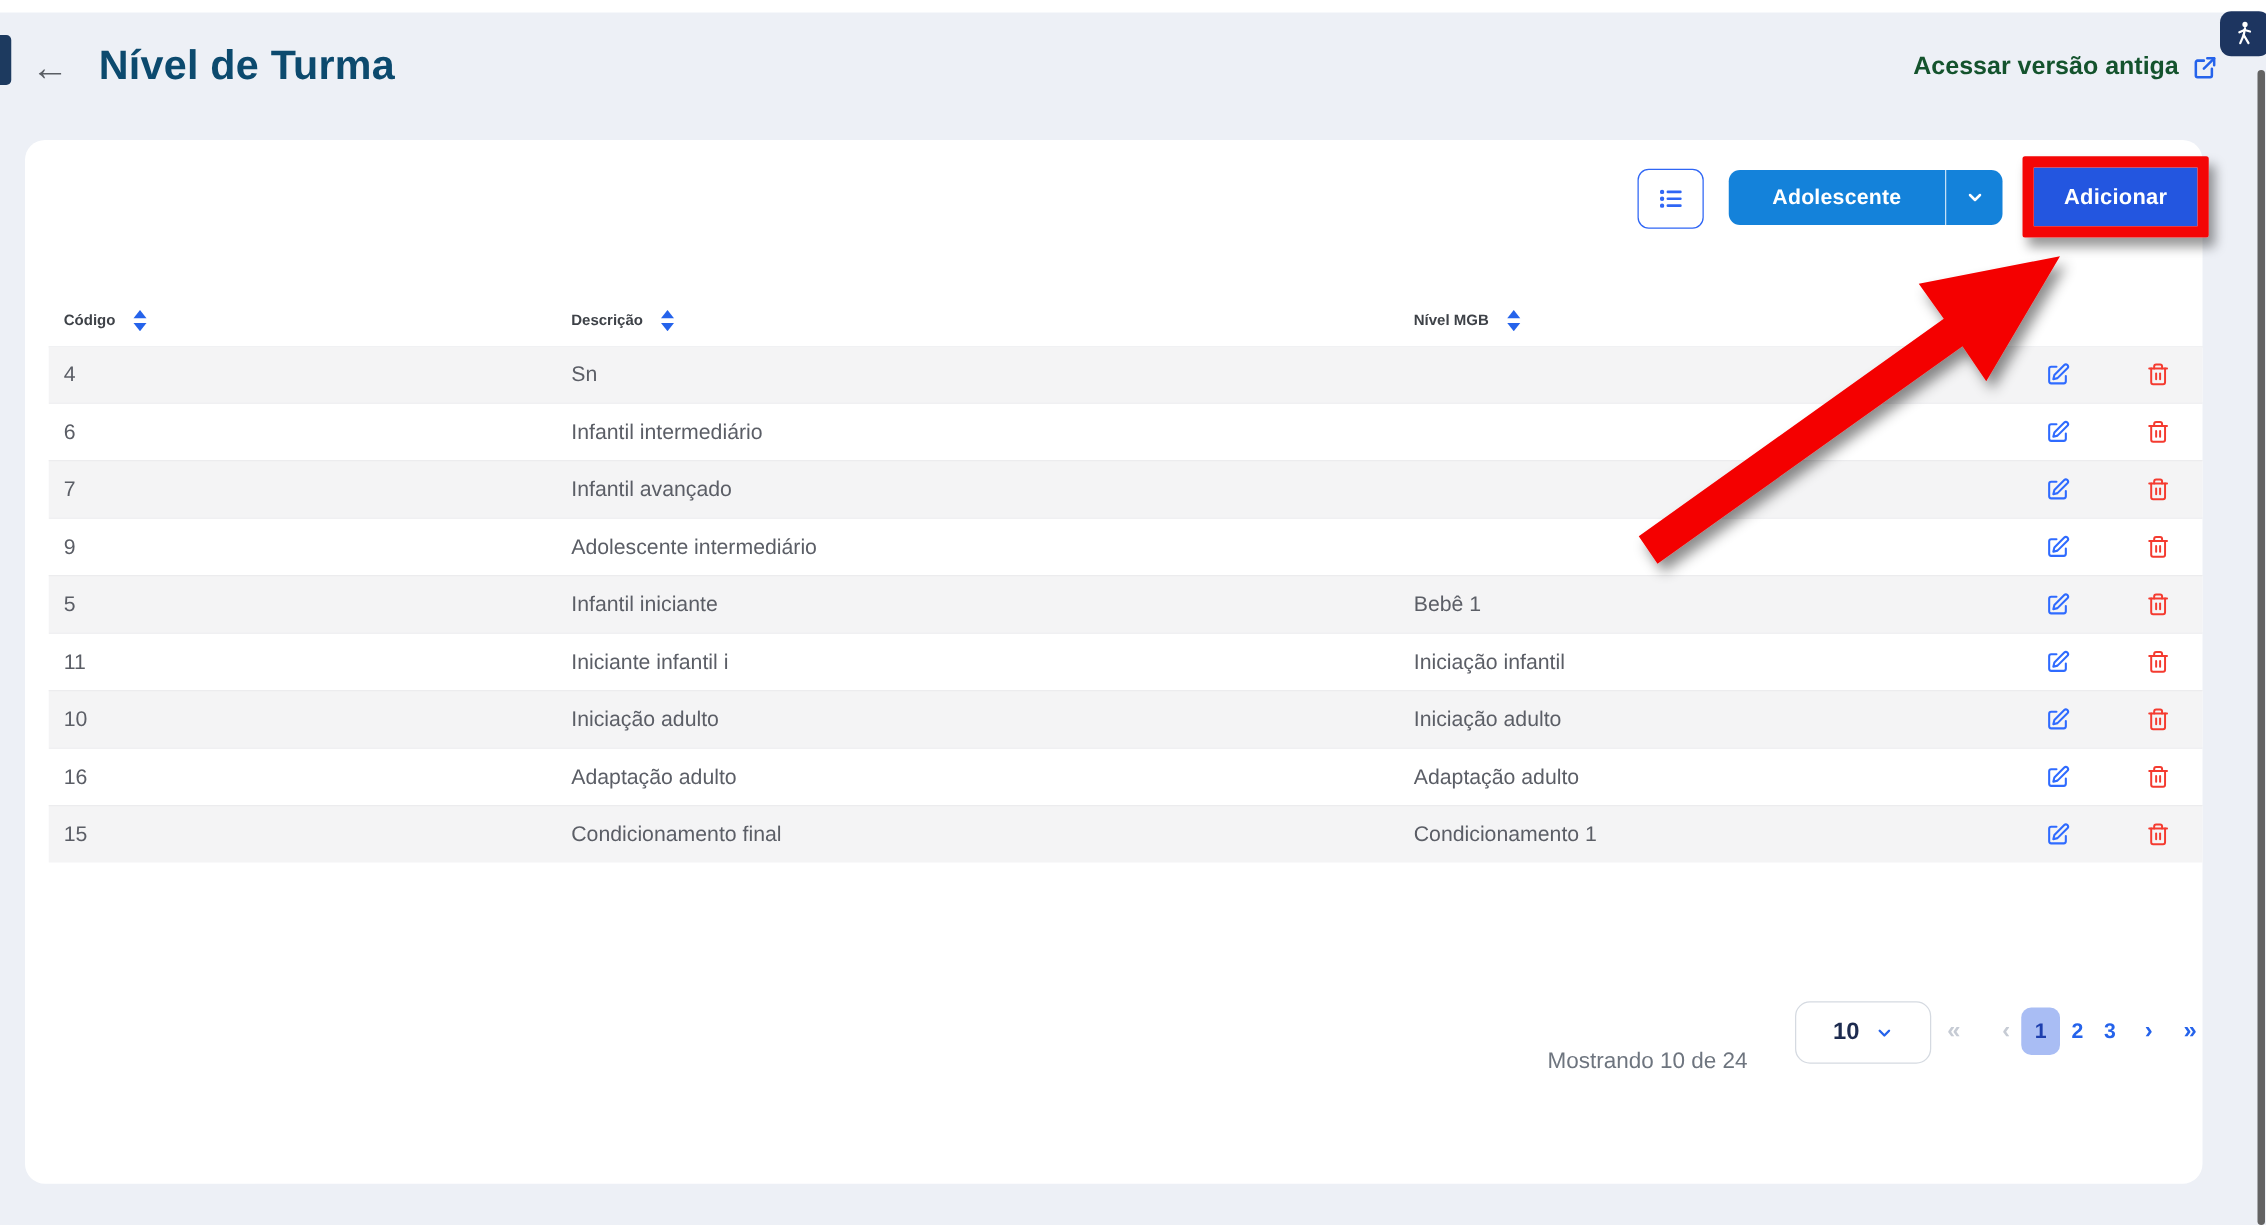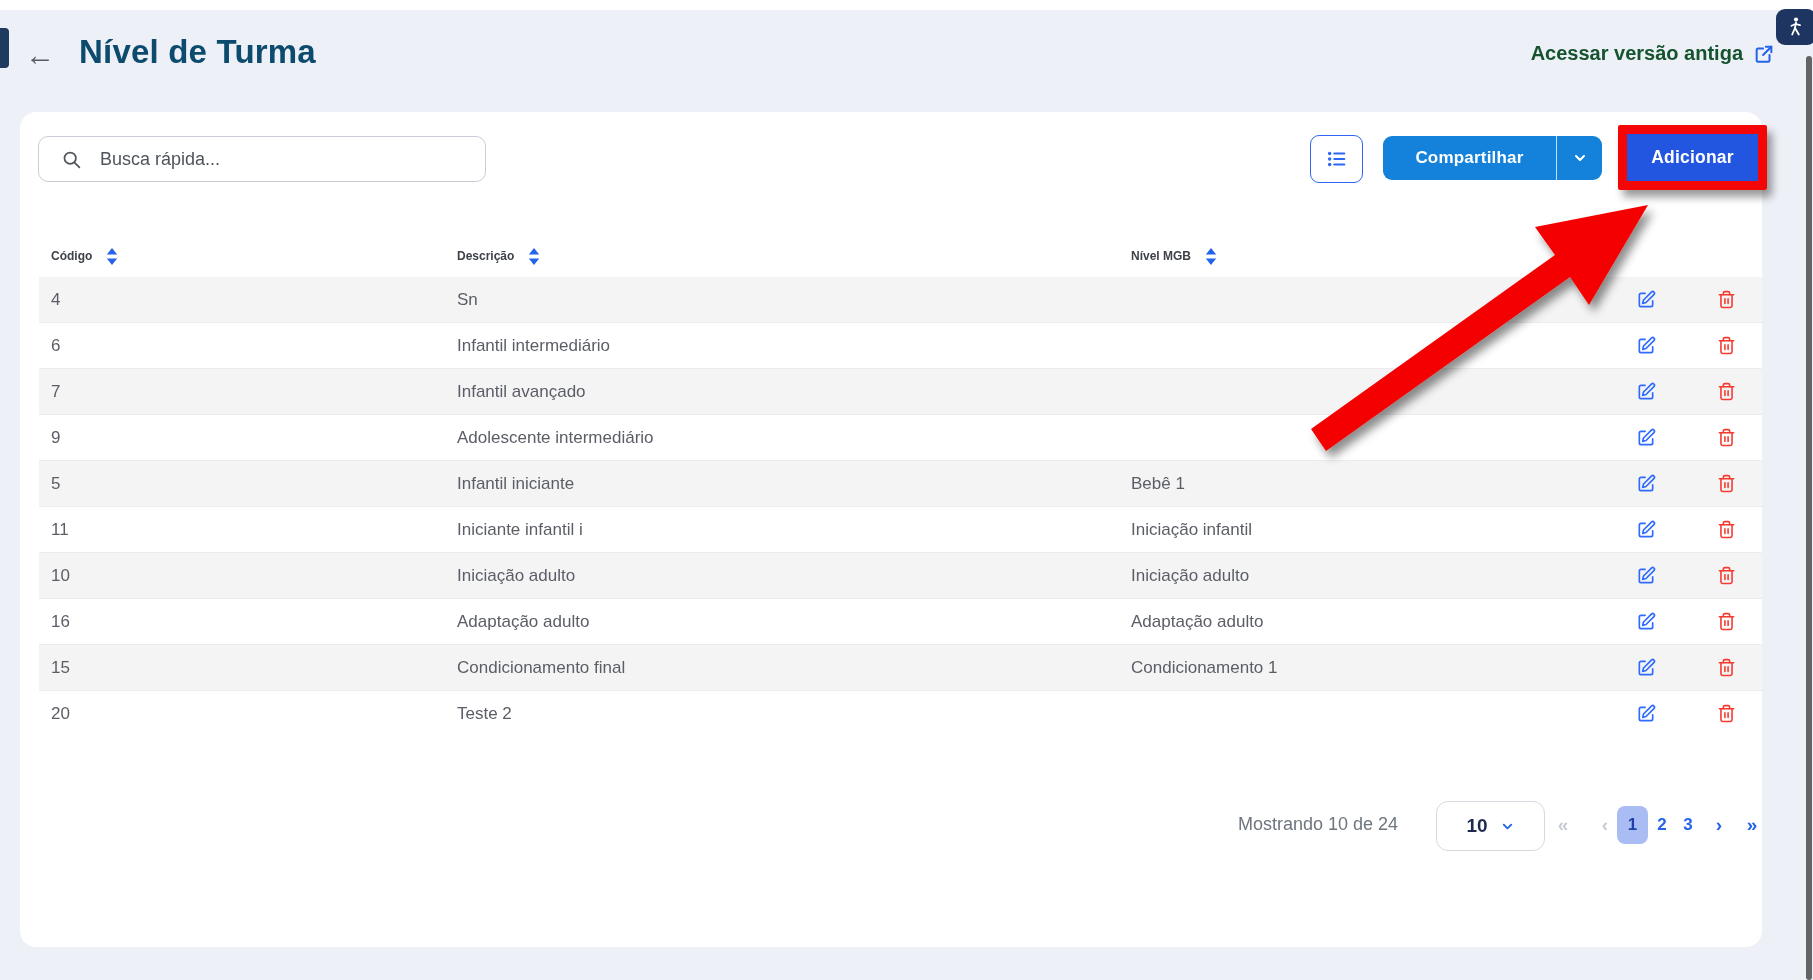--- a/index.html
+++ b/index.html
@@ -50,21 +50,21 @@
   .trow{position:relative;height:45px;}
   .trow.odd{background:#f4f4f5;}
   .trow:not(:first-child){border-top:1px solid #ececee;}
   .trow .cell{position:absolute;top:50%;transform:translateY(-50%);font-size:17px;color:#5b5e66;white-space:nowrap;}
   .c1{left:12px;} .c2{left:418px;} .c3{left:1092px;}
   .rbtn{position:absolute;top:50%;transform:translateY(-50%);width:24px;height:24px;border:none;background:transparent;
         padding:0;cursor:pointer;display:flex;align-items:center;justify-content:center;}
   .act-edit{left:1595px;} .act-del{left:1675px;}
 
   
-  .pg-summary{position:absolute;left:1238px;top:814px;font-size:18px;color:#6e757f;}
+  .pg-summary{position:absolute;left:1238px;top:838px;font-size:18px;color:#6e757f;}
   .pg-select{position:absolute;left:1436px;top:801px;width:107px;height:48px;border:1px solid #d5dae1;border-radius:12px;
              background:#fff;display:flex;align-items:center;justify-content:center;gap:12px;cursor:pointer;}
   .pg-select b{font-size:19px;font-weight:600;color:#1d2b4f;}
   .pg-nav{position:absolute;top:806px;height:38px;display:flex;align-items:center;justify-content:center;
           font-size:19px;font-weight:700;border:none;background:transparent;cursor:pointer;padding:0;font-family:inherit;}
   .pg-disabled{color:#c6cbd4;}
   .pg-blue{color:#2563eb;}
   .pg-first{left:1550px;width:26px;} .pg-prev{left:1592px;width:26px;}
   .pg-page1{left:1617px;width:31px;background:#a9bdf4;border-radius:8px;color:#1e3fae;font-size:17px;}
   .pg-page2{left:1650px;width:24px;font-size:17px;} .pg-page3{left:1676px;width:24px;font-size:17px;}
@@ -118,41 +118,34 @@
       <path d="M9.8 8 L14 9.2"></path>
       <path d="M9 12 L6.2 18.5"></path>
       <path d="M9 12 L12.8 18.5"></path>
     </svg>
   </button>
 
   <div class="scrollbar-thumb"></div>
 
   <div class="card"></div>
 
-  <div class="search-wrap">
-    <svg width="21" height="21" viewBox="0 0 24 24" fill="none" stroke="#52565c" stroke-width="2" stroke-linecap="round">
-      <circle cx="10.5" cy="10.5" r="6.5"></circle>
-        <line x1="15.5" y1="15.5" x2="21" y2="21"></line>
-    </svg>
-    <input type="text" placeholder="Busca rápida..." style="">
-  </div>
 
   <button class="list-btn">
     <svg width="22" height="22" viewBox="0 0 24 24" fill="none" stroke="#2f66f5" stroke-width="2.2" stroke-linecap="round">
       <circle cx="4" cy="6" r="0.8" fill="#2f66f5"></circle>
         <line x1="9" y1="6" x2="20" y2="6"></line>
       <circle cx="4" cy="12" r="0.8" fill="#2f66f5"></circle>
         <line x1="9" y1="12" x2="20" y2="12"></line>
       <circle cx="4" cy="18" r="0.8" fill="#2f66f5"></circle>
         <line x1="9" y1="18" x2="20" y2="18"></line>
     </svg>
   </button>
 
   <button class="share-btn">
-    <span class="share-main">Compartilhar</span>
+    <span class="share-main">Adolescente</span>
     <span class="share-split">
       <svg width="16" height="16" viewBox="0 0 24 24" fill="none" stroke="#ffffff" stroke-width="3" stroke-linecap="round" stroke-linejoin="round">
         <polyline points="6 9 12 15 18 9"></polyline>
       </svg>
     </span>
   </button>
 
   <button class="add-btn">Adicionar</button>
   <div class="annotation-box"></div>
 
@@ -295,35 +288,20 @@
       <button class="rbtn act-del">
           <svg width="19" height="19">
             <use href="#i-trash"></use>
           </svg>
         </button>
     </div>
     <div class="trow odd">
       <span class="cell c1">15</span>
       <span class="cell c2">Condicionamento final</span>
       <span class="cell c3">Condicionamento 1</span>
-      <button class="rbtn act-edit">
-          <svg width="20" height="20">
-            <use href="#i-edit"></use>
-          </svg>
-        </button>
-      <button class="rbtn act-del">
-          <svg width="19" height="19">
-            <use href="#i-trash"></use>
-          </svg>
-        </button>
-    </div>
-    <div class="trow">
-      <span class="cell c1">20</span>
-      <span class="cell c2">Teste 2</span>
-      <span class="cell c3"></span>
       <button class="rbtn act-edit">
           <svg width="20" height="20">
             <use href="#i-edit"></use>
           </svg>
         </button>
       <button class="rbtn act-del">
           <svg width="19" height="19">
             <use href="#i-trash"></use>
           </svg>
         </button>

